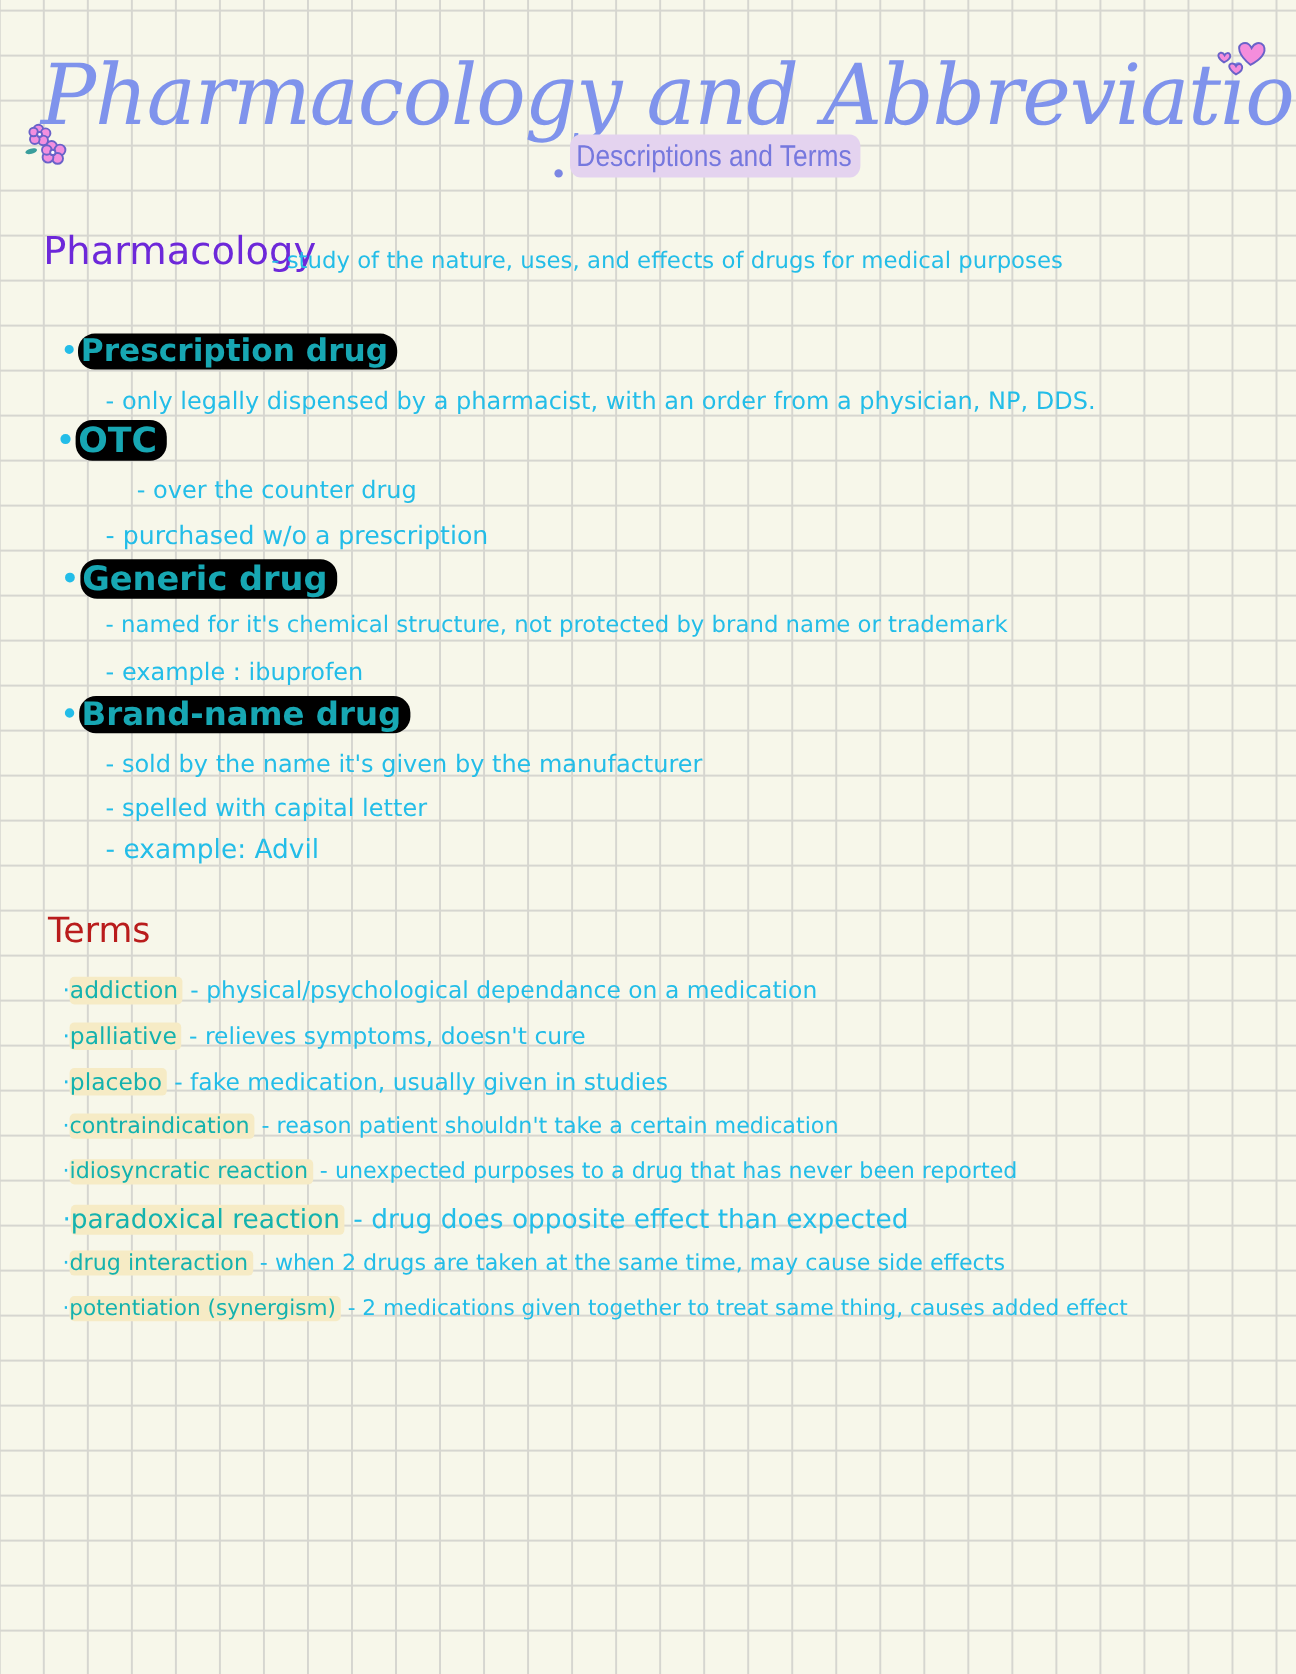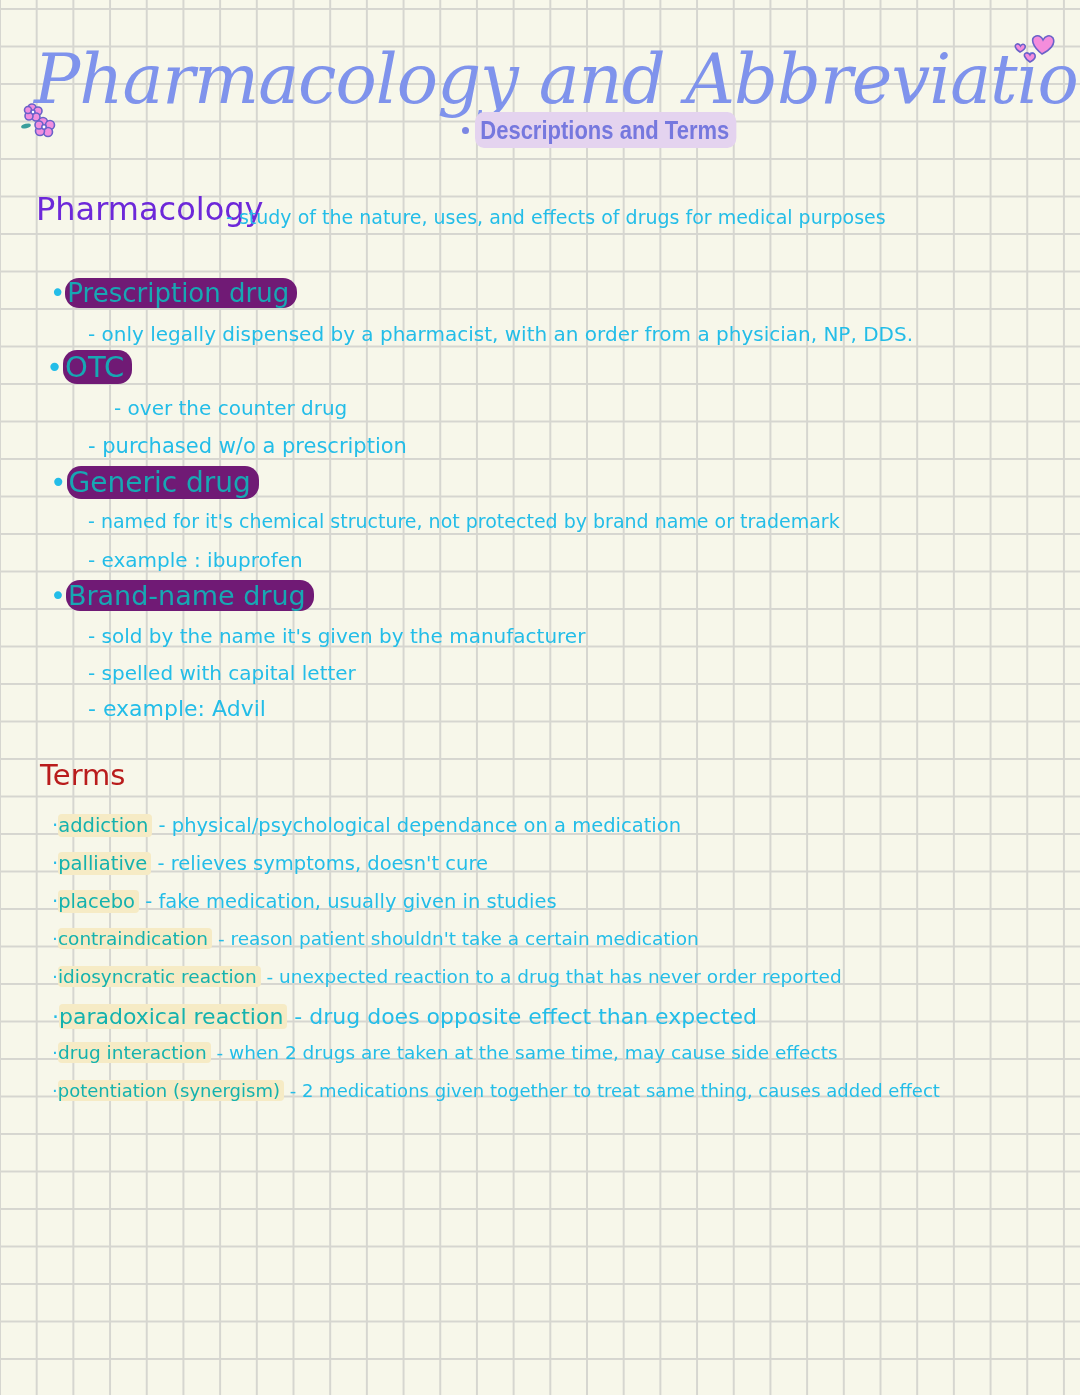--- a/index.html
+++ b/index.html
@@ -21,34 +21,34 @@
     left: 34px; top: 34px;
     font-family: "DejaVu Serif", serif;
     font-style: italic;
     font-size: 70px; line-height: 90px;
     color: #7f93ec;
     letter-spacing: -1px;
     white-space: nowrap;
     transform: scaleX(0.98);
     transform-origin: left;
   }
-  .subtitle-wrap { left: 462px; top: 112px; display: flex; align-items: center; font-weight: bold; }
+  .subtitle-wrap { left: 462px; top: 112px; display: flex; align-items: flex-end; }
   .subtitle-dot { width: 7px; height: 7px; border-radius: 50%; background: #7b86e3; margin-right: 6px; }
   .subtitle {
     background: #e4d3ef; border-radius: 10px;
     padding: 2px 8px 2px 6px;
     font-family: "Liberation Sans", sans-serif;
     font-size: 25px; color: #7678de; line-height: 32px;
     transform: scaleX(0.88); transform-origin: left;
   }
 
   
   .note { color: #23bde8; font-family: "DejaVu Sans", sans-serif; white-space: nowrap; }
   .head { color: #17a7b3; }
-  .hl { background: #701a75; border-radius: 14px; padding: 0 8px 0 2px; }
+  .hl { background: #000000; border-radius: 14px; padding: 0 8px 0 2px; font-weight: bold; }
   .hl-soft { background: #f6ebc5; border-radius: 4px; padding: 0 4px 0 0; }
   .bullet { color: #23bde8; }
 
   .main-term { left: 36px; top: 190px; font-size: 32px; color: #6d28d9; }
   .main-def { left: 226px; top: 206px; font-size: 19px; }
 
   .sec-head { font-size: 26px; }
   .sub { font-size: 20px; }
 
   .terms-title { left: 40px; top: 758px; font-size: 29px; color: #b91c1c; }
@@ -134,21 +134,21 @@
 <div class="abs note term-line" style="left:52px; top:852px;">
   <span>·</span><span class="term-name hl-soft">palliative</span><span> - relieves symptoms, doesn't cure</span>
 </div>
 <div class="abs note term-line" style="left:52px; top:890px;">
   <span>·</span><span class="term-name hl-soft">placebo</span><span> - fake medication, usually given in studies</span>
 </div>
 <div class="abs note term-line" style="left:52px; top:928px; font-size:18.5px;">
   <span>·</span><span class="term-name hl-soft">contraindication</span><span> - reason patient shouldn't take a certain medication</span>
 </div>
 <div class="abs note term-line" style="left:52px; top:966px; font-size:18.5px;">
-  <span>·</span><span class="term-name hl-soft">idiosyncratic reaction</span><span> - unexpected reaction to a drug that has never order reported</span>
+  <span>·</span><span class="term-name hl-soft">idiosyncratic reaction</span><span> - unexpected purposes to a drug that has never been reported</span>
 </div>
 <div class="abs note term-line" style="left:52px; top:1004px; font-size:22px;">
   <span>·</span><span class="term-name hl-soft">paradoxical reaction</span><span> - drug does opposite effect than expected</span>
 </div>
 <div class="abs note term-line" style="left:52px; top:1042px; font-size:18.5px;">
   <span>·</span><span class="term-name hl-soft">drug interaction</span><span> - when 2 drugs are taken at the same time, may cause side effects</span>
 </div>
 <div class="abs note term-line" style="left:52px; top:1080px; font-size:18px;">
   <span>·</span><span class="term-name hl-soft">potentiation (synergism)</span><span> - 2 medications given together to treat same thing, causes added effect</span>
 </div>

